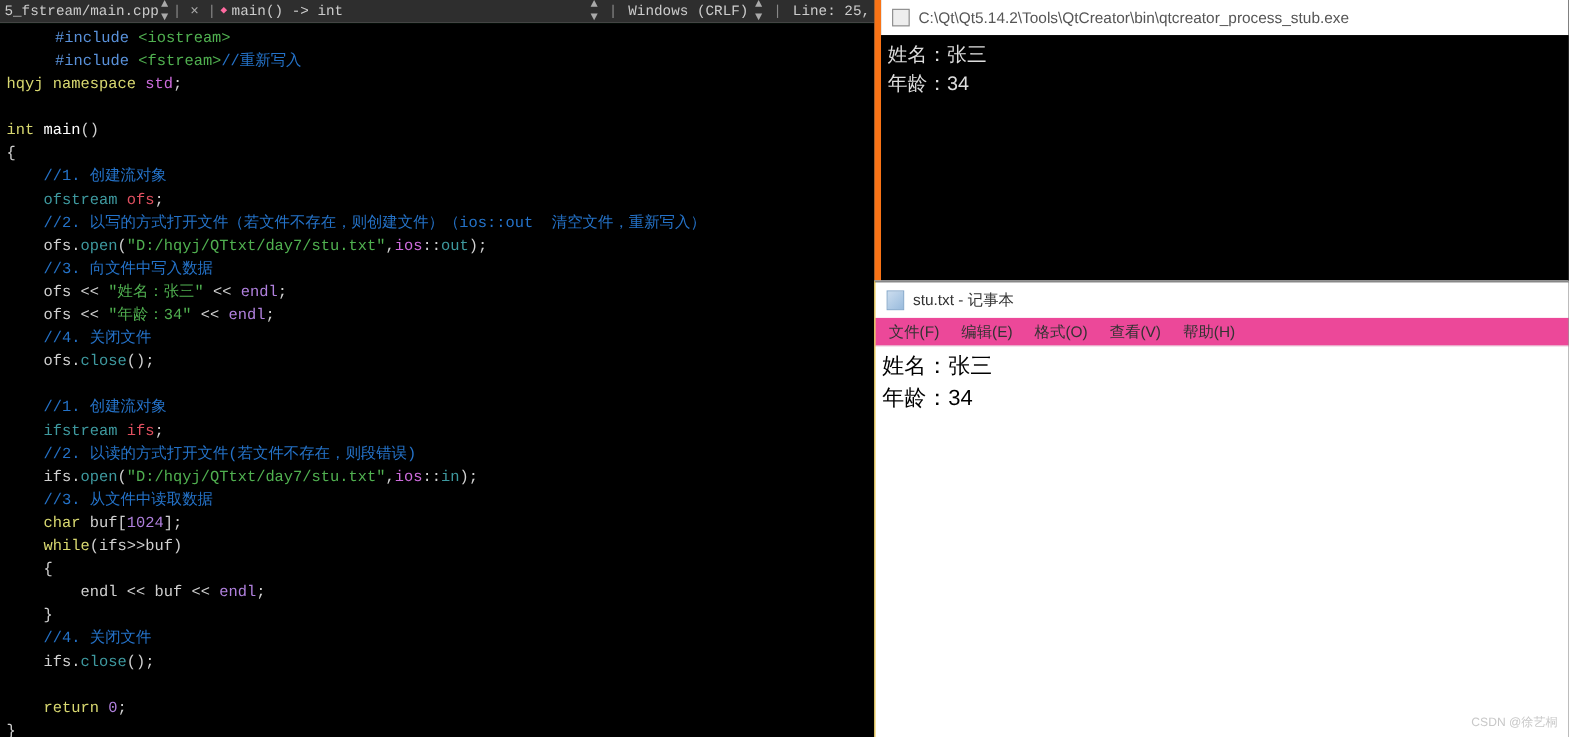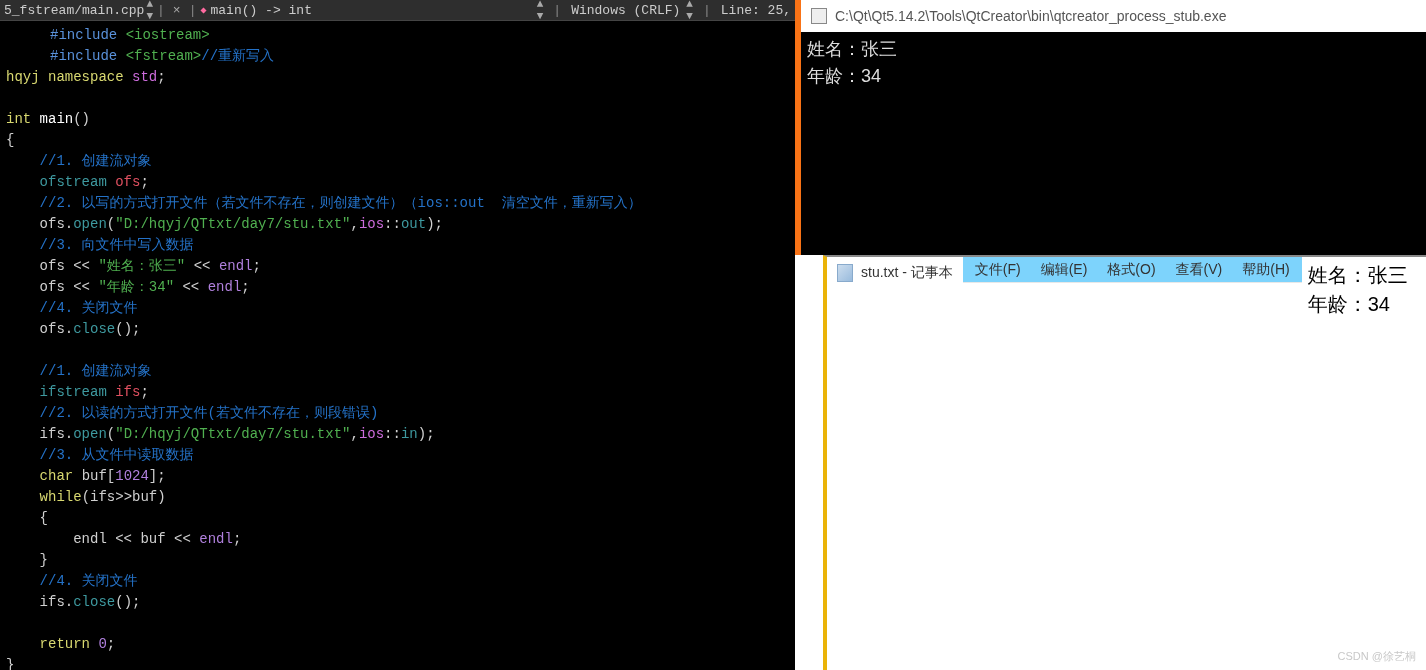--- a/index.html
+++ b/index.html
@@ -90,46 +90,45 @@
   background: #000;
   color: #ddd;
   font-family: 'SimSun', '宋体', sans-serif;
   font-size: 18px;
   padding: 4px 6px;
   line-height: 1.5;
 }
 .notepad-window {
   flex: 1;
   background: #fff;
-  border-left: 4px solid #eab308;
+  border-left: 1px solid #eab308;
   border-top: 2px solid #888;
   display: flex;
-  flex-direction: row;
-  margin-left: 28px;
+  flex-direction: column;
 }
 .notepad-titlebar {
   height: 32px;
   background: #fff;
   display: flex;
   align-items: center;
   padding: 0 10px;
   gap: 8px;
   color: #333;
   font-family: 'Microsoft YaHei', Arial, sans-serif;
   font-size: 14px;
 }
 .notepad-icon {
   width: 16px;
   height: 18px;
   background: linear-gradient(135deg, #cde 0%, #9bd 100%);
   border: 1px solid #8ac;
 }
 .notepad-menubar {
   height: 26px;
-  background: #7dd3fc;
+  background: #ec4899;
   display: flex;
   align-items: center;
   padding: 0 4px;
   gap: 4px;
   color: #333;
   font-family: 'Microsoft YaHei', Arial, sans-serif;
   font-size: 14px;
   border-bottom: 1px solid #e8e8e8;
 }
 .menu-item { padding: 2px 8px; cursor: default; }

